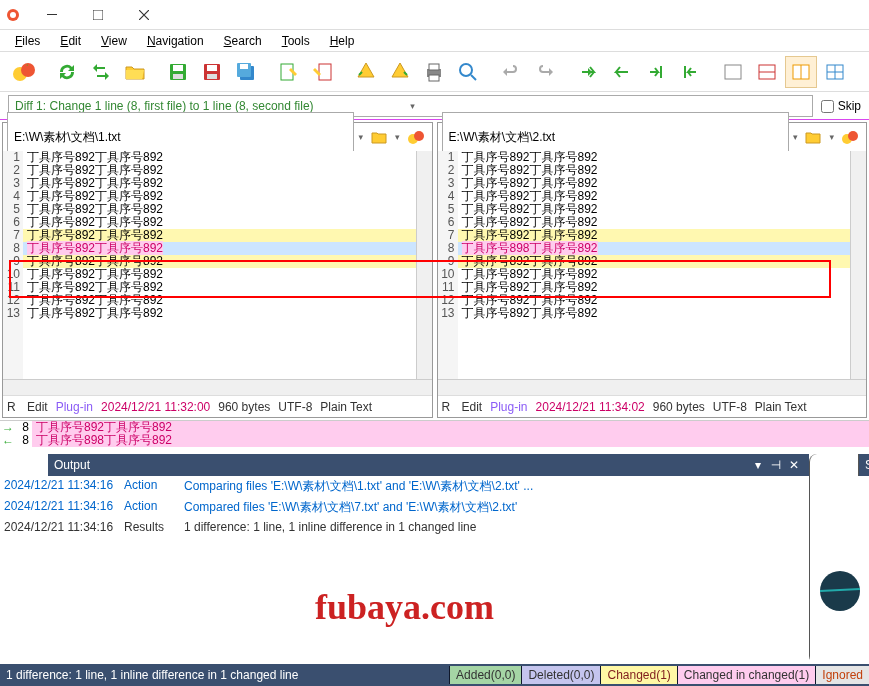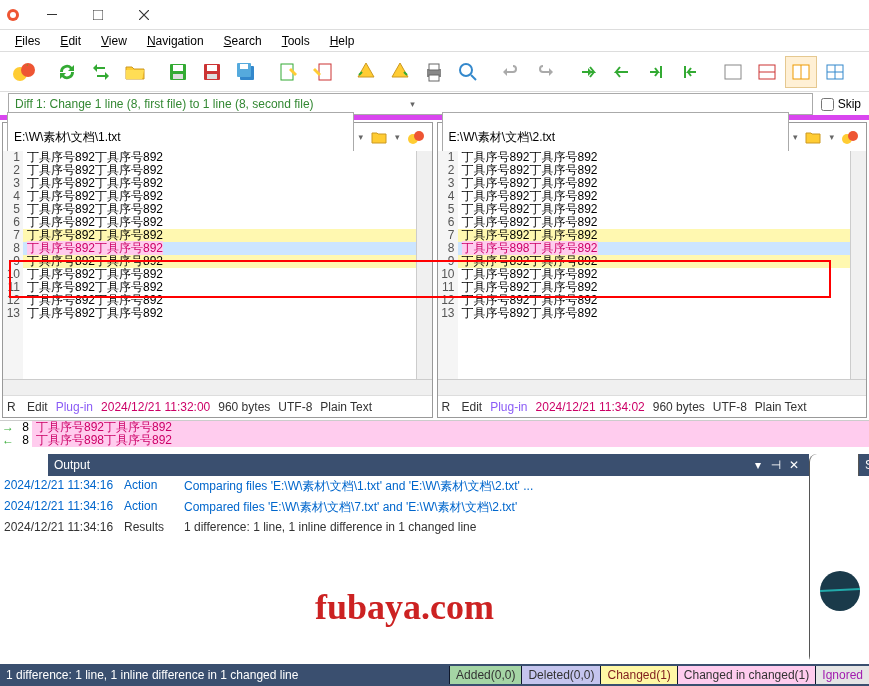--- a/index.html
+++ b/index.html
@@ -7,21 +7,21 @@
 .titlebar { height:30px; background:#fff; display:flex; align-items:center; padding:0 5px; border-bottom:1px solid #ddd; }
 .titlebar .appicon { width:16px; height:16px; margin-right:8px; }
 .titlebar .title { flex:1; color:#333; }
 .titlebar .winbtn { width:46px; height:30px; display:flex; align-items:center; justify-content:center; cursor:pointer; }
 .menubar { height:22px; display:flex; align-items:center; padding:0 5px; border-bottom:1px solid #ddd; }
 .menubar .menuitem { padding:2px 10px; cursor:pointer; }
 .menubar .menuitem u { text-decoration:underline; }
 .toolbar { height:40px; display:flex; align-items:center; padding:2px 8px; gap:2px; border-bottom:1px solid #ddd; }
 .tbbtn { width:32px; height:32px; display:flex; align-items:center; justify-content:center; cursor:pointer; border:1px solid transparent; }
 .tbsep { width:1px; height:28px; background:transparent; margin:0 3px; }
-.diffbar { height:28px; display:flex; align-items:center; padding:2px 8px; gap:8px; border-bottom:5px solid #d946ef; }
+.diffbar { height:28px; display:flex; align-items:center; padding:2px 8px; gap:8px; border-bottom:1px solid #d946ef; }
 .diffdrop { flex:1; border:1px solid #aaa; padding:3px 6px; color:#338833; background:#fff; display:flex; align-items:center; }
 .diffdrop span { flex:1; }
 .skipchk { display:flex; align-items:flex-end; gap:4px; }
 .split { flex:1; display:flex; min-height:0; }
 .pane { flex:1; display:flex; flex-direction:column; border:1px solid #999; margin:2px; min-width:0; }
 .filepath { height:28px; display:flex; align-items:center; padding:2px 4px; gap:4px; }
 .filepath .path { flex:1; border:1px solid #aaa; padding:16px 6px; background:#fff; white-space:nowrap; overflow:hidden; }
 .filepath .smbtn { width:24px; height:24px; display:flex; align-items:center; justify-content:center; cursor:pointer; }
 .content { flex:1; overflow:hidden; position:relative; display:flex; background:#fff; }
 .gutter { width:20px; background:#f5f5f5; text-align:right; padding-right:3px; font-size:11px; color:#555; line-height:13px; }
@@ -61,21 +61,21 @@
 .statbody { flex:1; background:#fff; position:relative; }
 .pie { position:absolute; top:95px; left:10px; width:40px; height:40px; border-radius:50%; background:#1a3a4a; }
 .pie::after { content:''; position:absolute; top:18px; left:0; width:40px; height:2px; background:#2aa; transform:rotate(-3deg); }
 .statusbar { height:22px; background:#3a4f6f; color:#fff; display:flex; align-items:center; font-size:11px; }
 .statusbar .msg { flex:1; padding:0 6px; }
 .statusbar .badge { padding:2px 6px; border-left:1px solid #0f172a; }
 .badge.added { background:#a5d5a5; color:#333; }
 .badge.deleted { background:#c5c5ee; color:#333; }
 .badge.changedb { background:#fff8a5; color:#7f1d1d; }
 .badge.chginchg { background:#ffccee; color:#333; }
-.badge.ignored { background:#e5e5e5; color:#a21caf; }
+.badge.ignored { background:#e5e5e5; color:#c2410c; }
 .chev { font-size:9px; color:#666; }
 svg { display:block; }
 </style>
 </head>
 <body>
 
 <div class="titlebar">
   <span class="appicon">
     <svg width="16" height="16">
         <circle cx="8" cy="8" r="6" fill="#e53"></circle>

